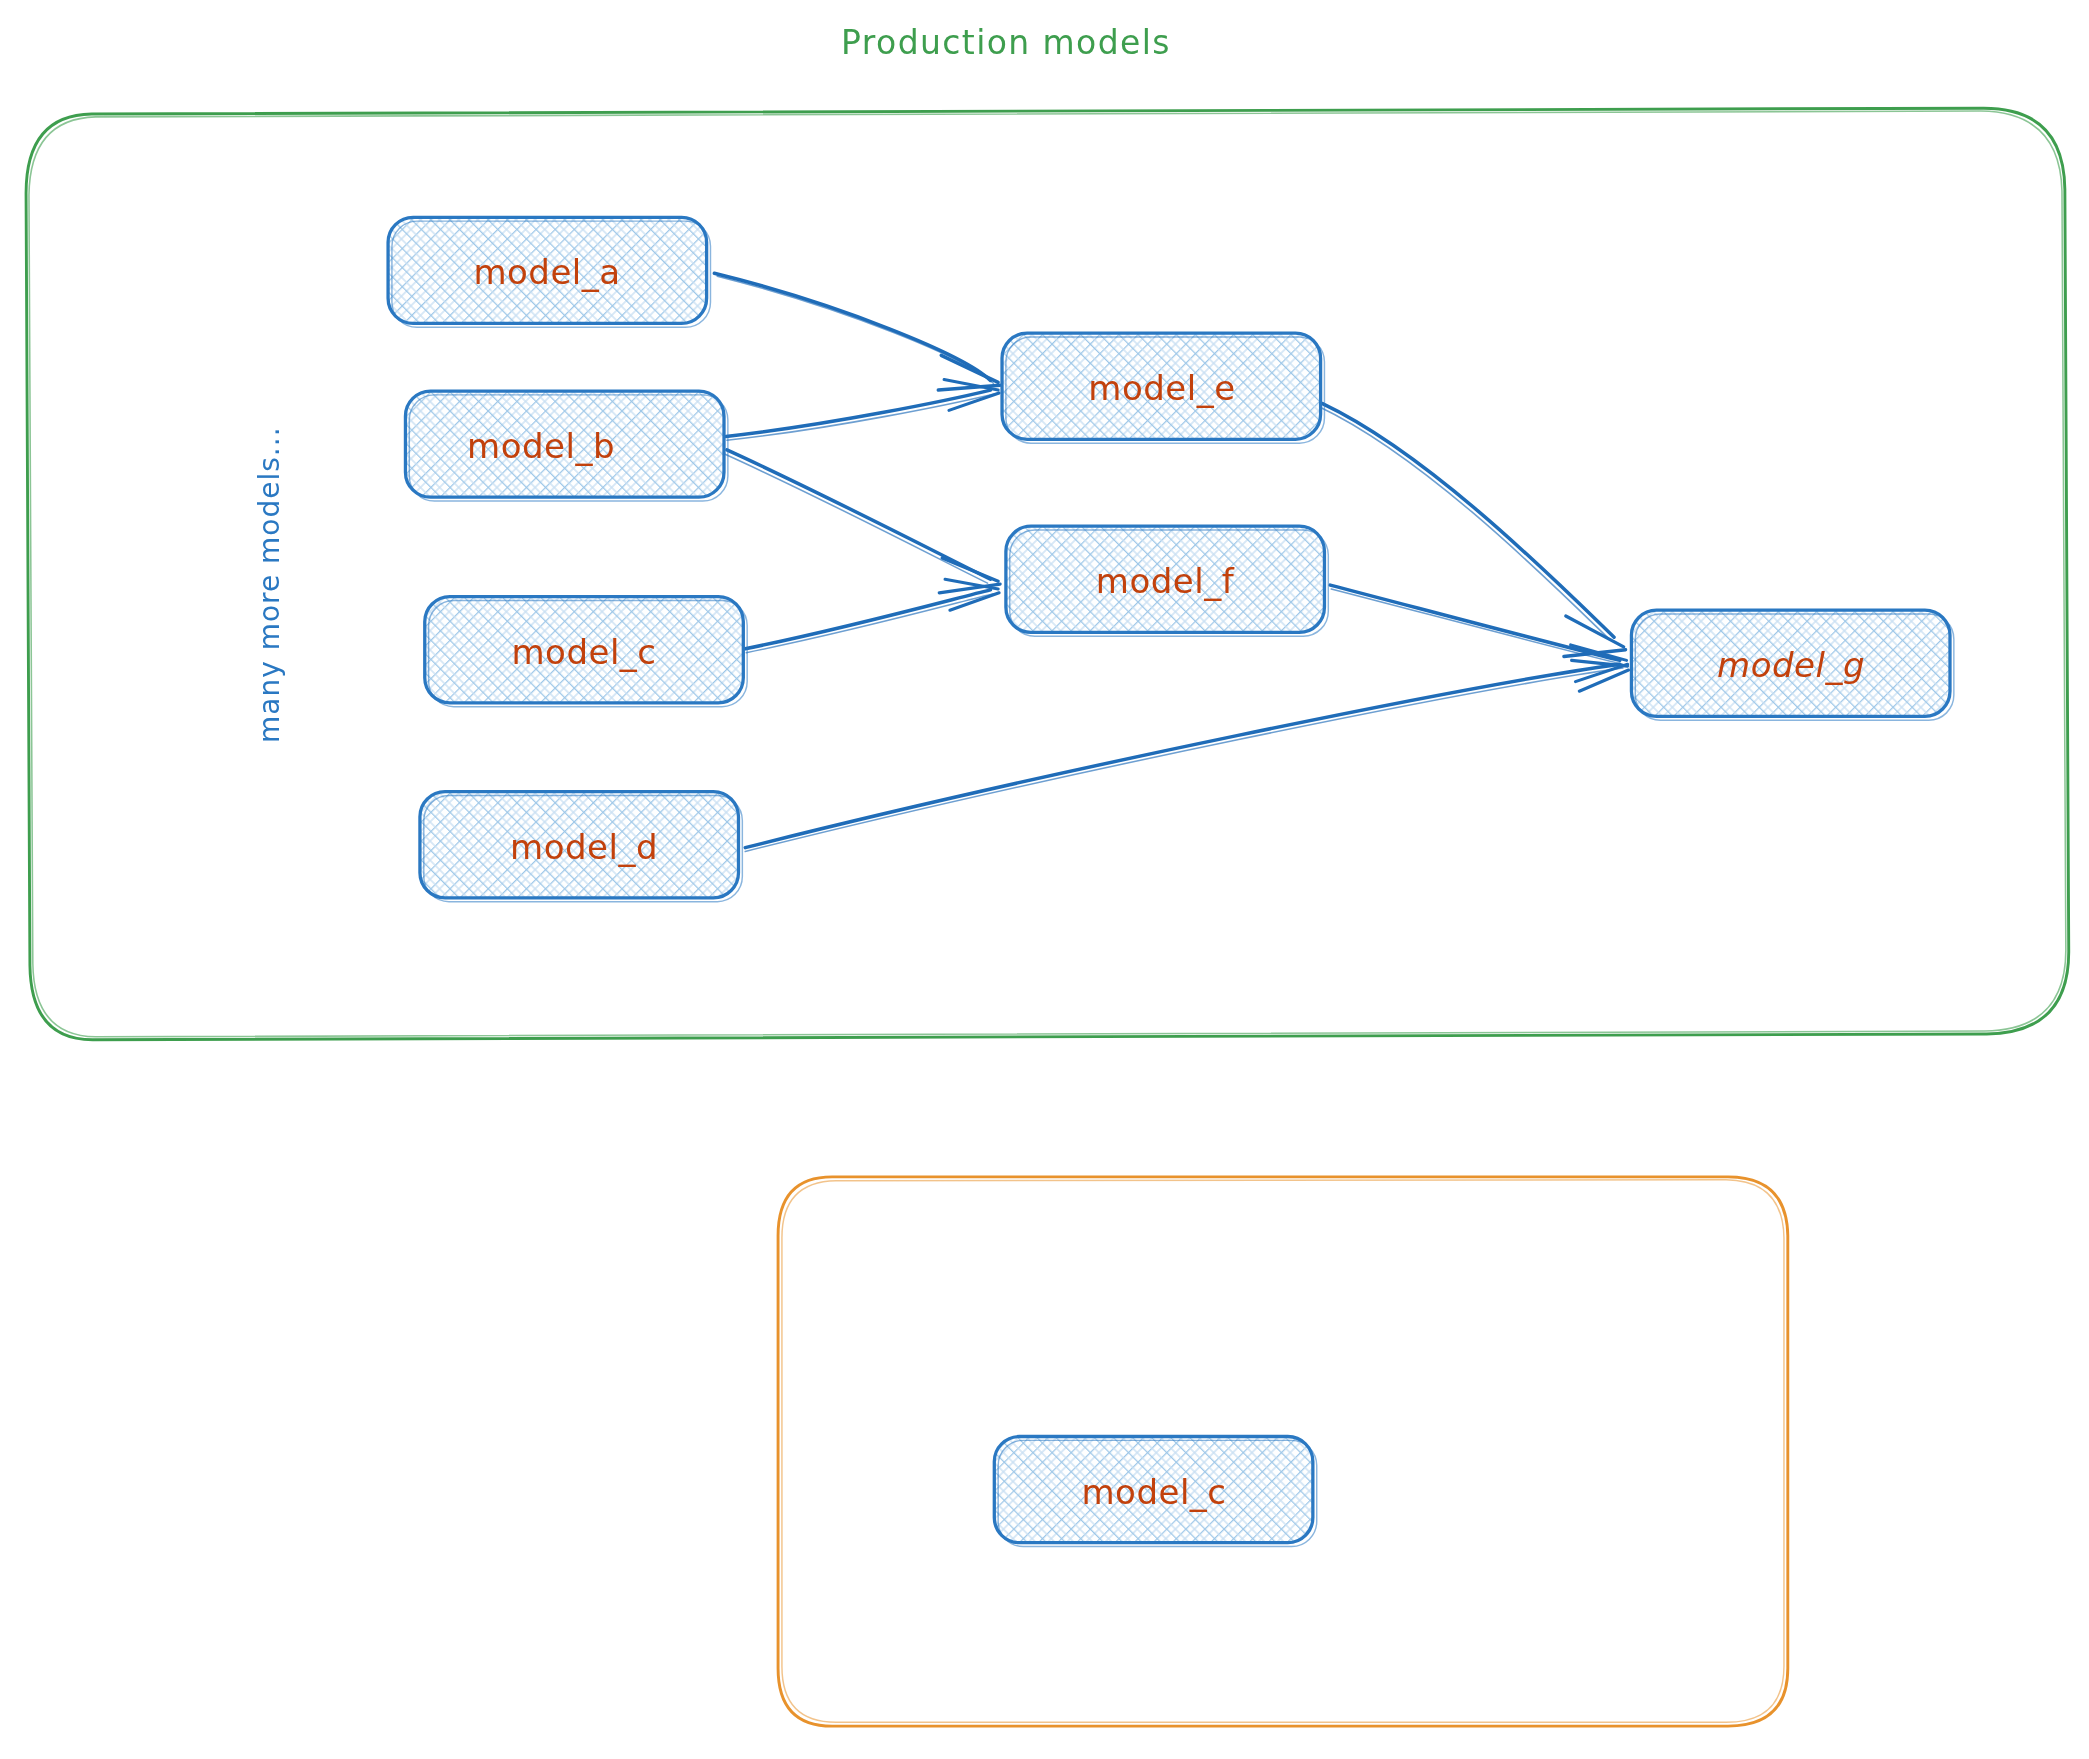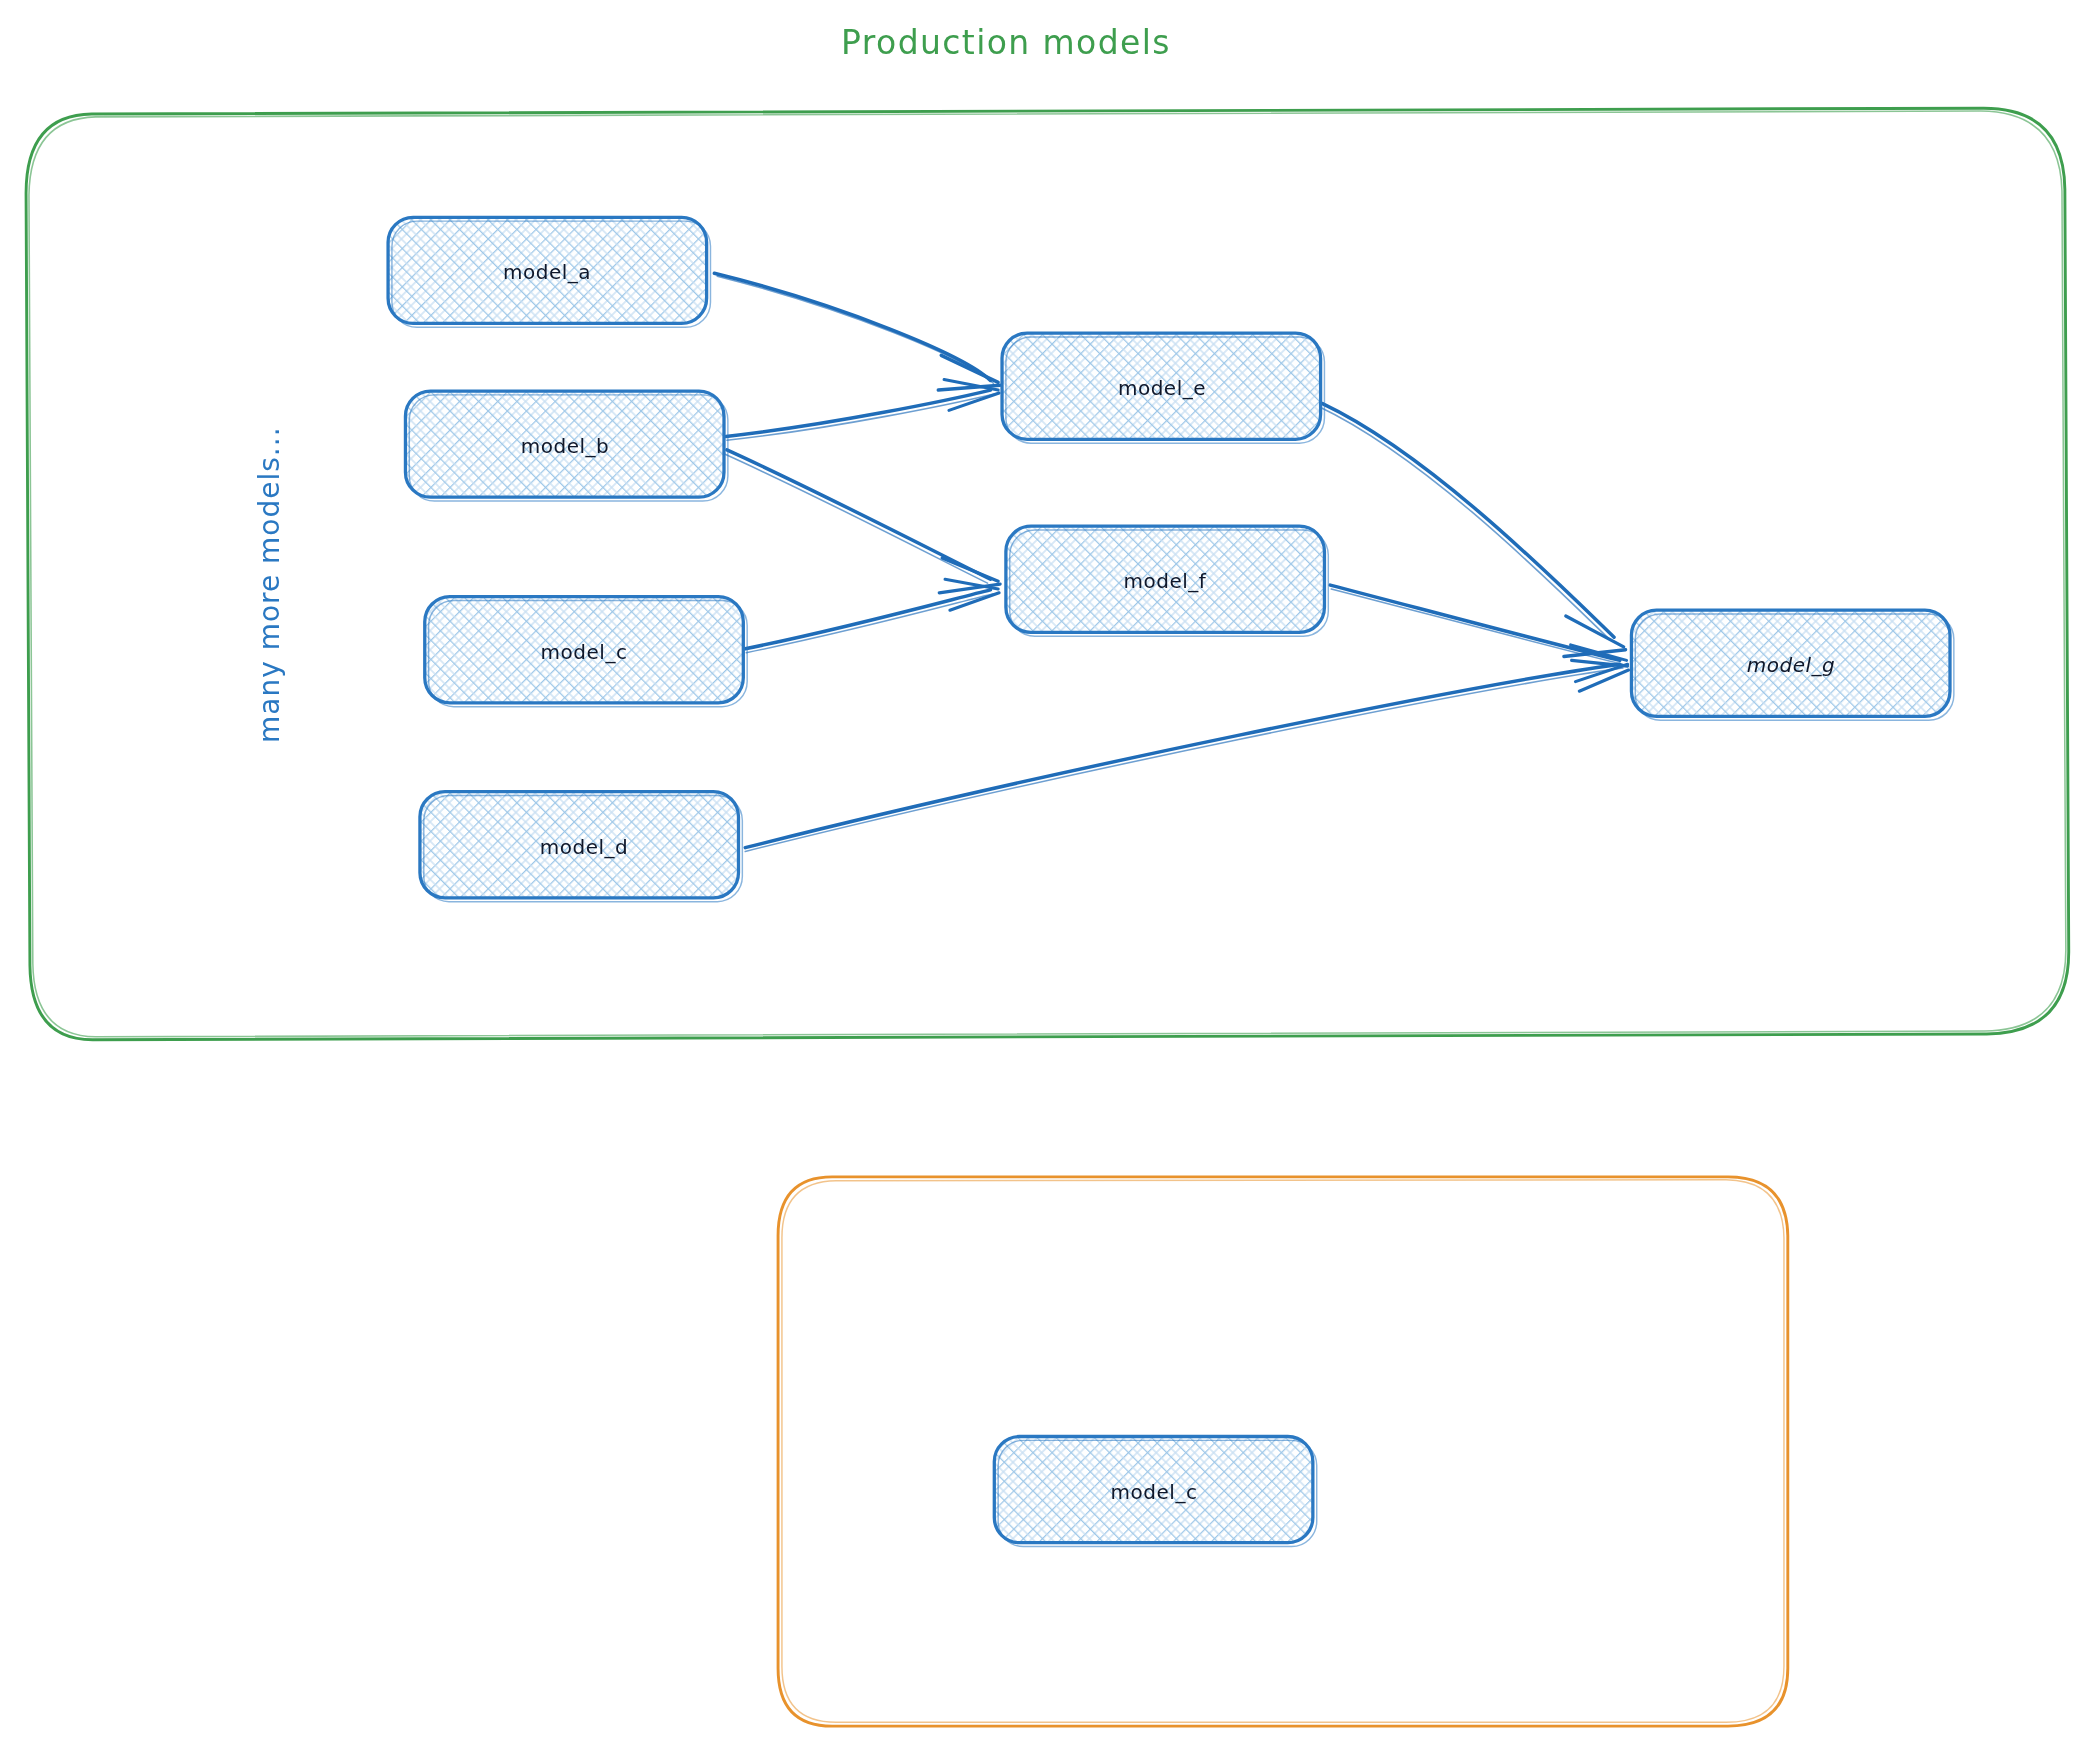--- a/index.html
+++ b/index.html
@@ -38,22 +38,22 @@
     top: 23px;
   }
   #dev-title {
     color: #e8922c;
     left: 1215px;
     top: 1110px;
   }
   .node-label {
     position: absolute;
     font-family: "DejaVu Sans", sans-serif;
-    font-size: 20px;
-    color: #0f172a;
+    font-size: 34px;
+    color: #c2410c;
     white-space: nowrap;
     transform: translate(-50%, -50%);
     letter-spacing: 0.5px;
   }
   .side-label {
     position: absolute;
     font-family: "DejaVu Sans", sans-serif;
     font-size: 28px;
     color: #2a78c2;
     white-space: nowrap;
@@ -208,21 +208,21 @@
     </g>
   </svg>
 
   <div class="group-title" id="prod-title">Production models</div>
 
 
   <div class="side-label" style="left:253px; top:743px;">many more models...</div>
 
   <div class="node-label" style="left:547px; top:272px;">model_a</div>
 
-  <div class="node-label" style="left:565px; top:446px;">model_b</div>
+  <div class="node-label" style="left:541px; top:446px;">model_b</div>
 
   <div class="node-label" style="left:584px; top:652px;">model_c</div>
 
   <div class="node-label" style="left:584px; top:847px;">model_d</div>
 
   <div class="node-label" style="left:1162px; top:388px;text-align:center;">model_e</div>
 
   <div class="node-label" style="left:1165px; top:581px;">model_f</div>
 
   <div class="node-label" style="left:1791px; top:665px;font-style:italic;">model_g</div>

